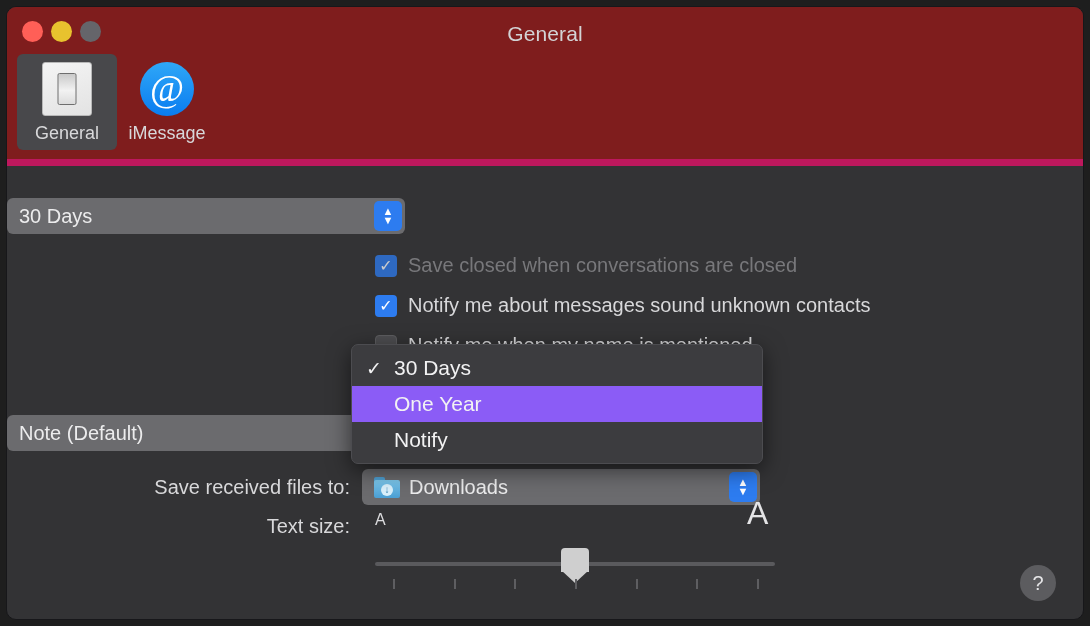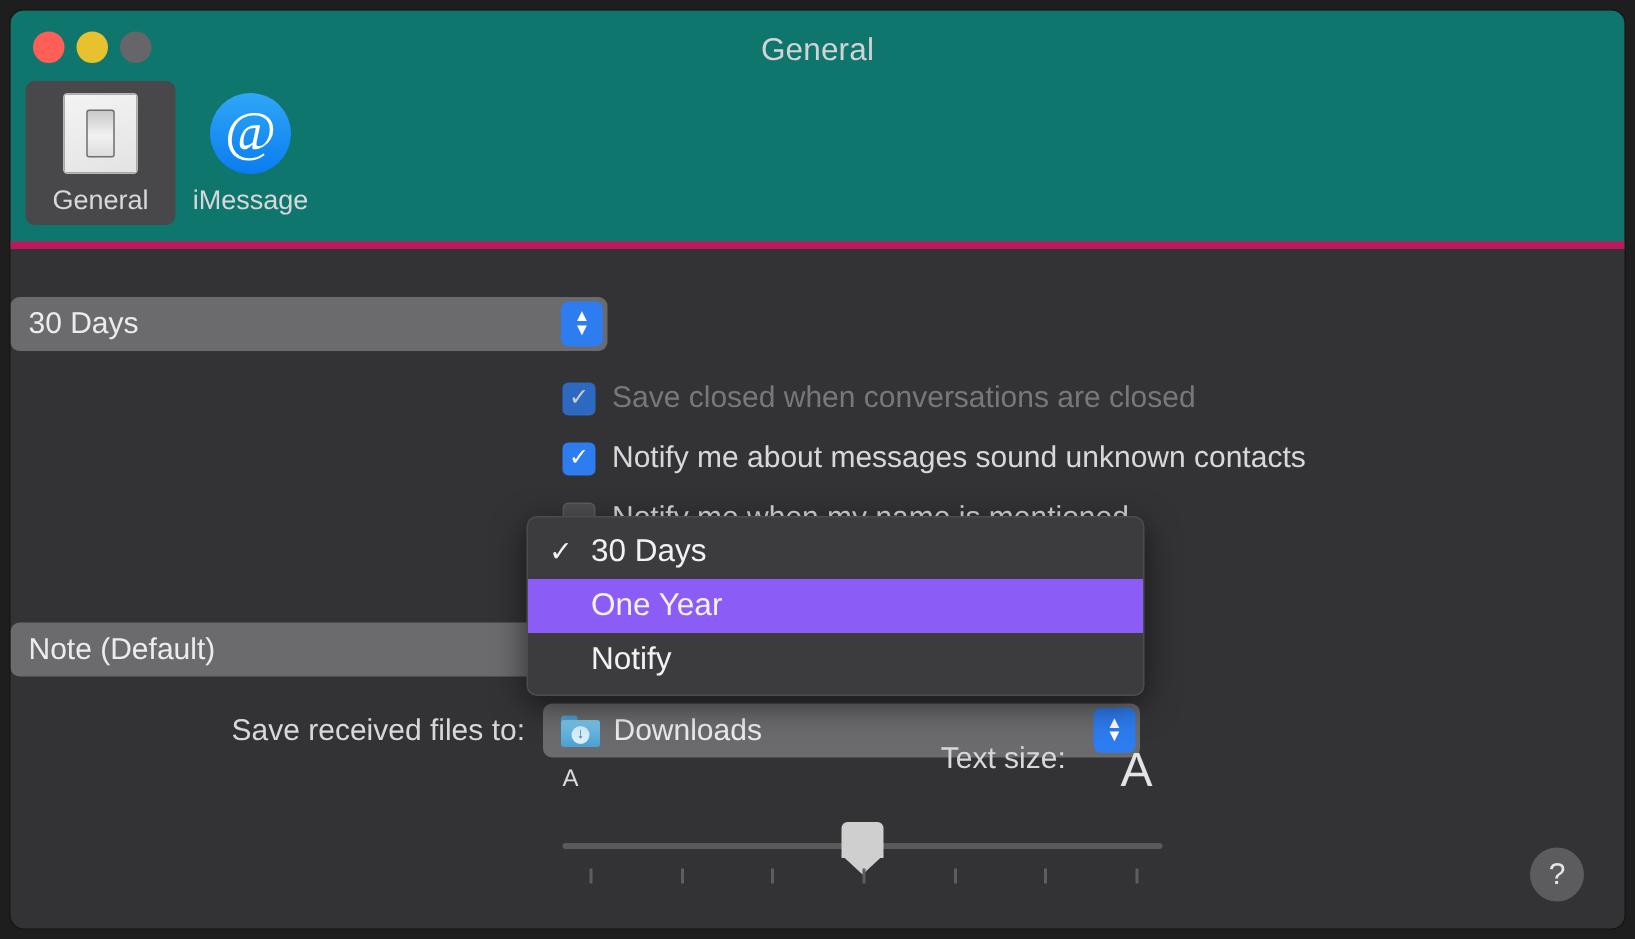--- a/index.html
+++ b/index.html
@@ -25,22 +25,22 @@
     border-radius: 10px;
     border: 1px solid #17171a;
     box-sizing: border-box;
     overflow: hidden;
   }
 
   
   .toolbar {
     position: relative;
     height: 159px;
-    background: #0f766e;
-    border-bottom: 5px solid #be185d;
+    background: #7f1d1d;
+    border-bottom: 7px solid #be185d;
     box-sizing: border-box;
   }
   .traffic {
     position: absolute;
     left: 15px;
     top: 14px;
     display: flex;
     gap: 8px;
   }
   .light {
@@ -412,21 +412,21 @@
           <span class="arrow">↓</span>
         </span>
         <span>Downloads</span>
         <span class="stepper">
           <span>▲</span>
           <span>▼</span>
         </span>
       </div>
     </div>
 
-    <div class="row" style="top:329px;justify-content:center;">
+    <div class="row" style="top:349px;">
       <div class="lbl">Text size:</div>
     </div>
     <div class="a-small" style="left:368px; top:345px;">A</div>
     <div class="a-large" style="left:740px; top:329px;">A</div>
 
     <div class="slider-wrap" style="top:396px;">
       <div class="track"></div>
       <div class="thumb" id="slider-thumb" style="left: 200px;"></div>
       <div class="ticks" id="slider-ticks">
           <div class="tick" style="left: 18px;"></div>

